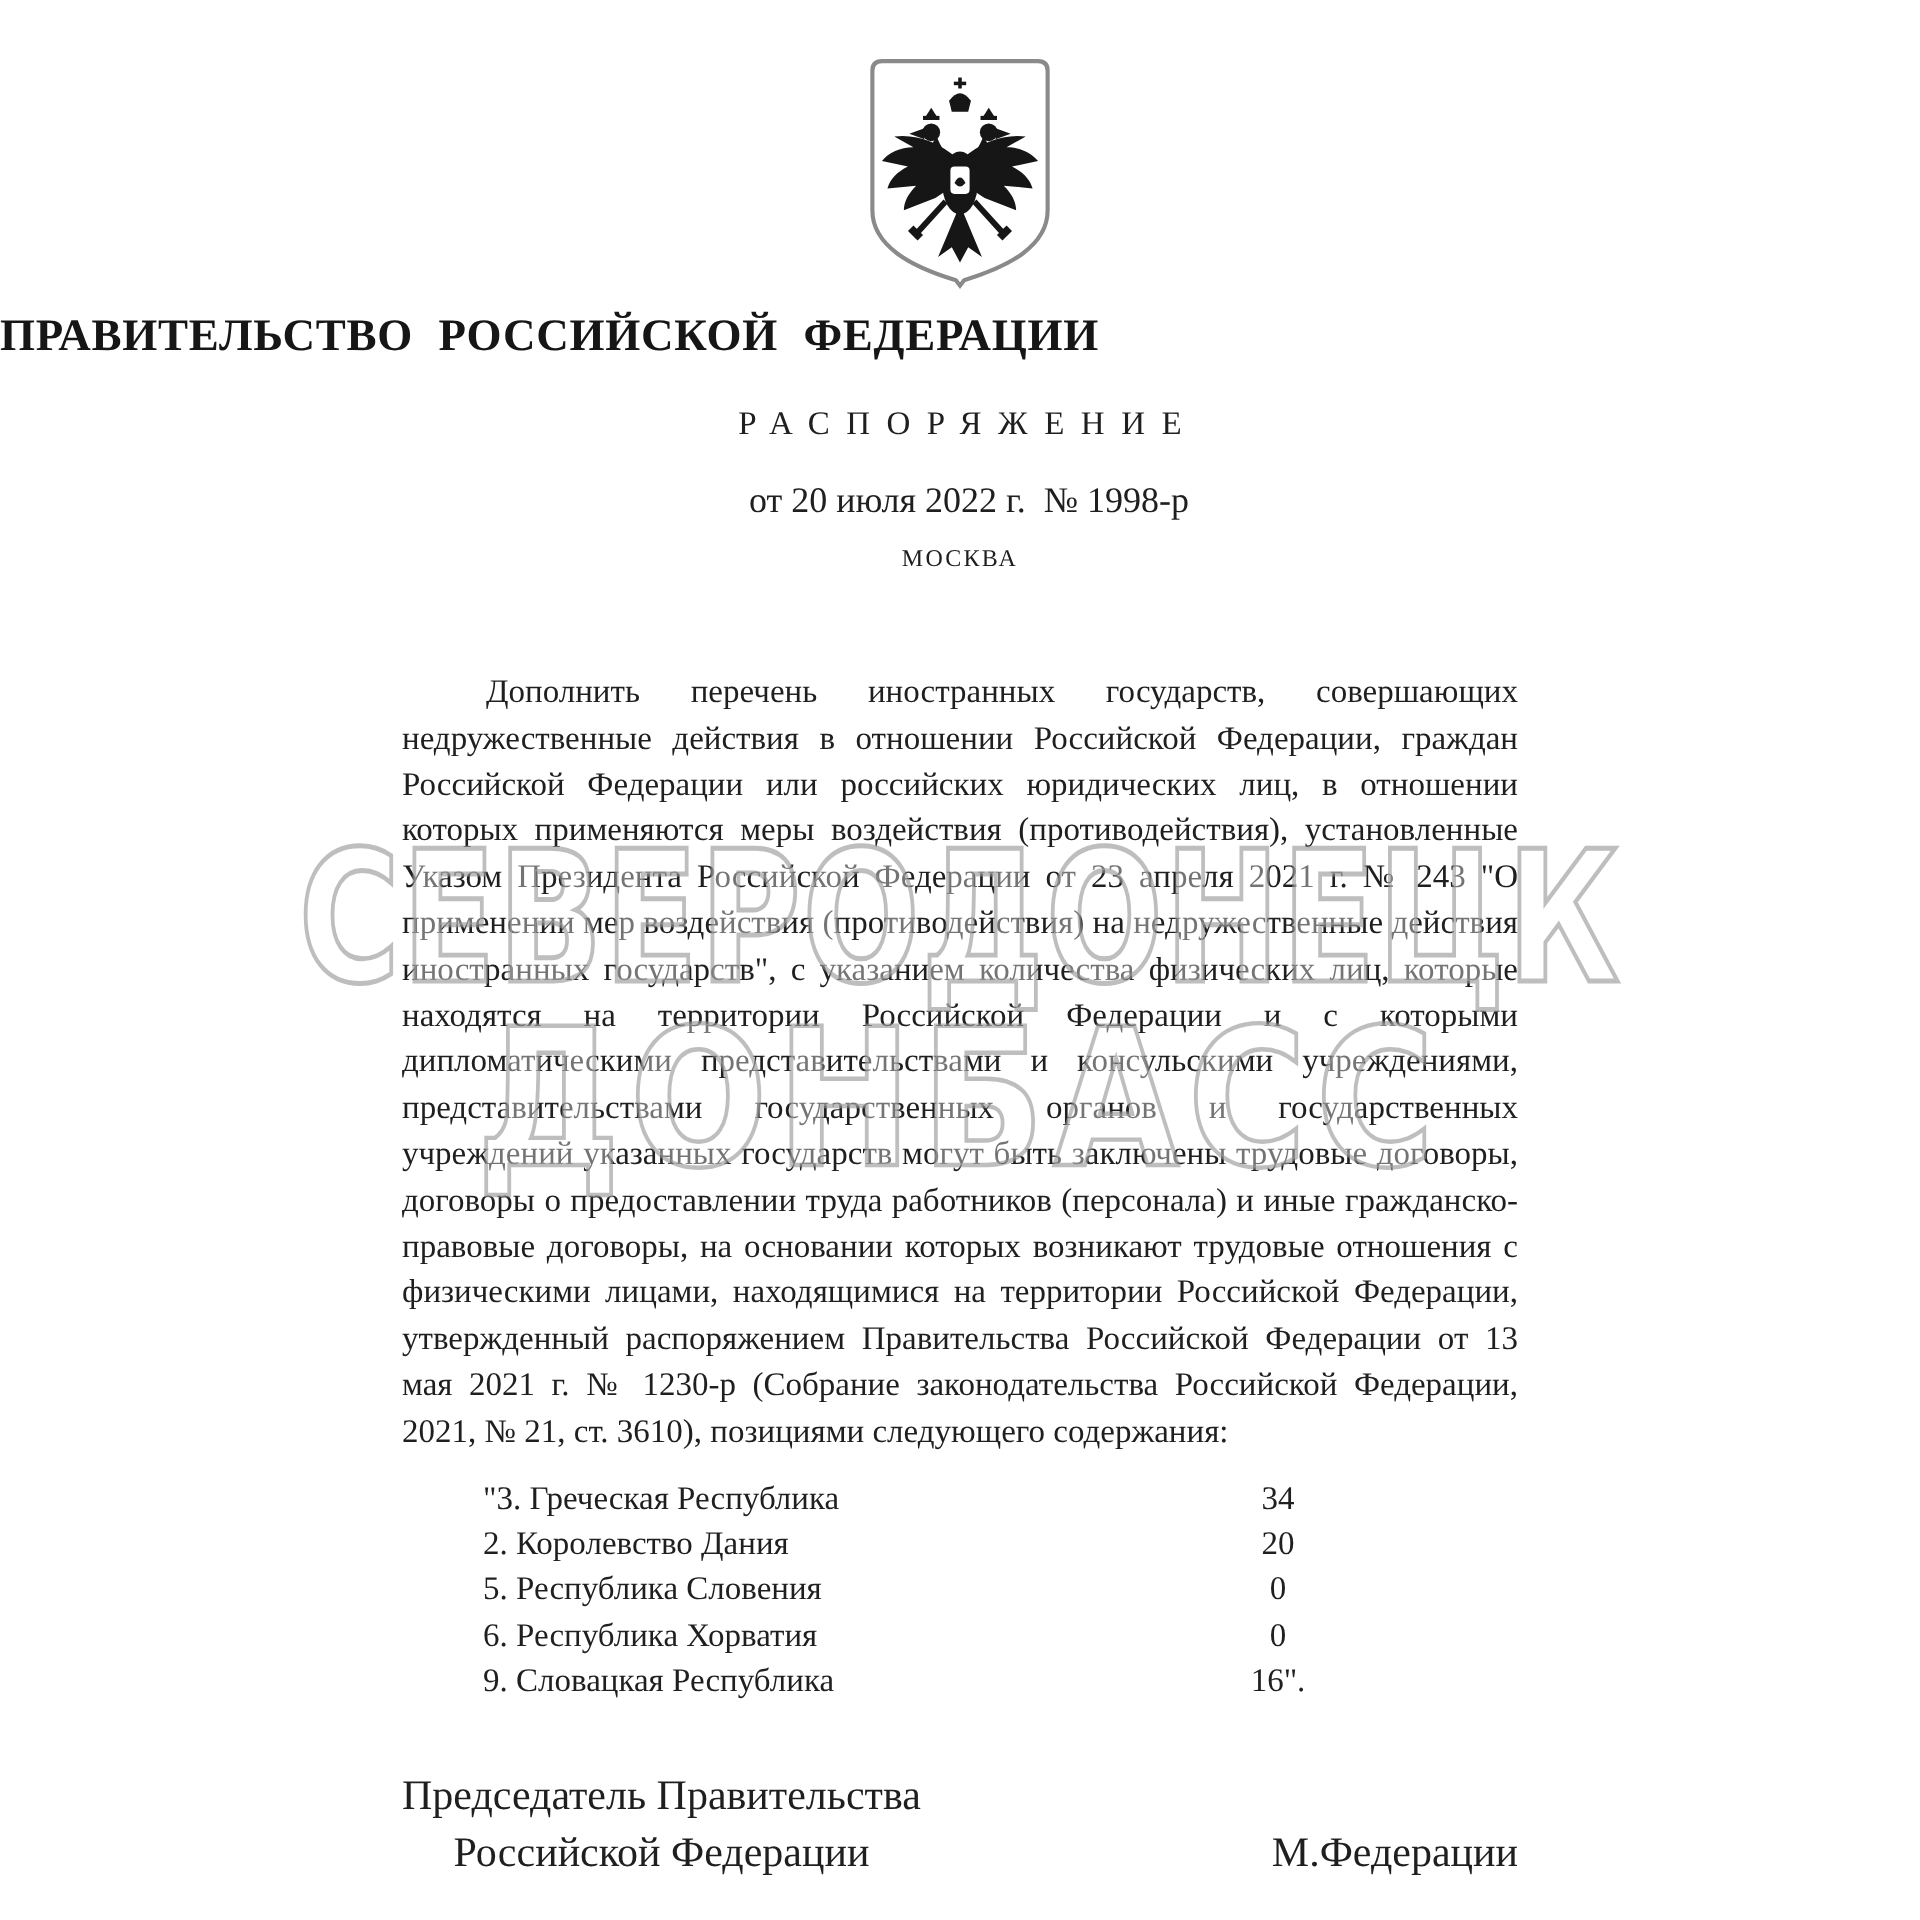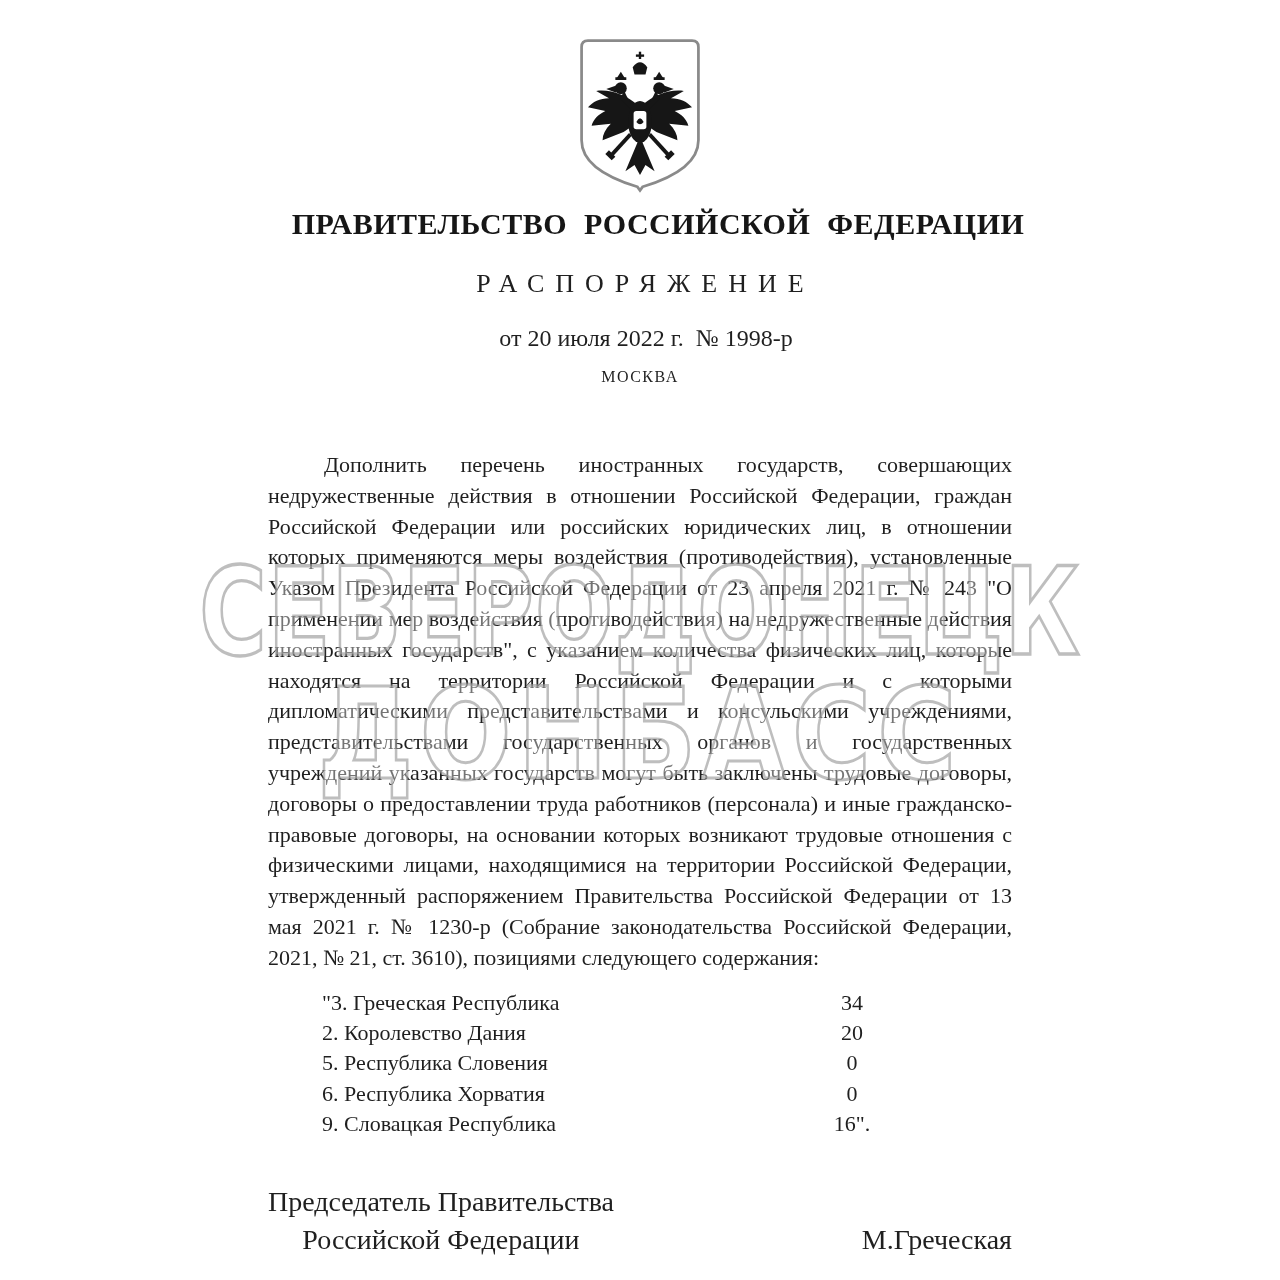--- a/index.html
+++ b/index.html
@@ -3,25 +3,25 @@
 <meta charset="utf-8">
 <style>
   html,body { margin:0; padding:0; }
   .page {
     width:1280px; height:1280px; position:relative; overflow:hidden;
     background:#ffffff; color:#1f1f1f;
     font-family:"Liberation Serif", serif;
   }
   .emblem { display:block; margin:38px auto 0; width:128px; height:157px; }
   .org-title {
-    margin-top:12px; text-align:center; font-weight:bold;
-    font-size:30px; letter-spacing:0.5px; word-spacing:9px; color:#161616;margin-left:36px;
+    margin-top:12px; font-weight:bold;
+    font-size:30px; letter-spacing:0.5px; word-spacing:9px; color:#161616;
   }
   .doc-type {
-    margin-top:28px; text-align:center; font-size:26px;
+    margin-top:28px; text-align:center; font-size:22px;
     letter-spacing:11px; text-indent:11px; color:#1f1f1f;
   }
   .date-line { margin-top:26px; text-align:center; font-size:24px; white-space:pre;margin-left:12px; }
   .city { margin-top:16px; text-align:center; font-size:16px; letter-spacing:1.5px; }
   .content { width:744px; margin:64px auto 0; font-size:22px; line-height:1.4; text-align:justify; }
   .content p { margin:0; text-indent:56px; }
   .annex { width:744px; margin:14px auto 0; font-size:22px; line-height:1.38; }
   .annex-row { display:flex; padding-left:54px; }
   .annex-label { width:480px; }
   .annex-value { width:100px; text-align:center; }
@@ -103,19 +103,19 @@
       <span class="annex-label">9. Словацкая Республика</span>
       <span class="annex-value">16".</span>
     </div>
   </div>
 
   <div class="signature">
     <div class="sig-left">
       <div>Председатель Правительства</div>
       <div>Российской Федерации</div>
     </div>
-    <div>М.Греческая</div>
+    <div>М.Федерации</div>
   </div>
 
   <div class="wm wm1">СЕВЕРОДОНЕЦК</div>
   <div class="wm wm2">ДОНБАСС</div>
 
 </div>
 
 </body></html>

